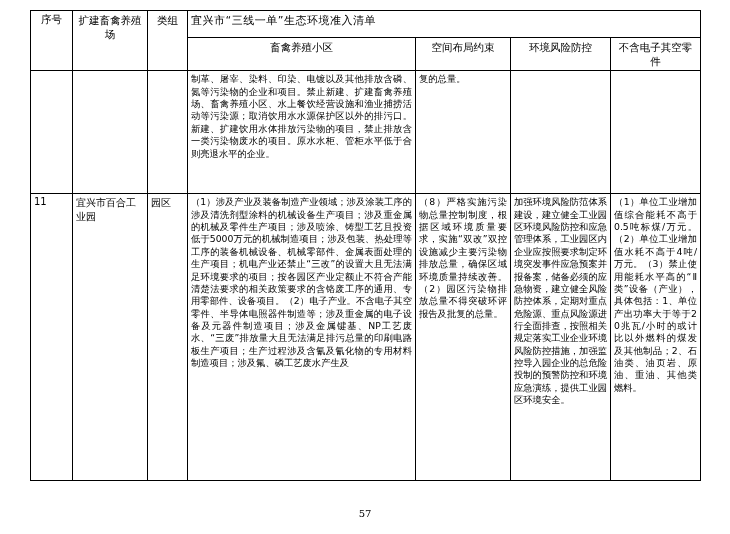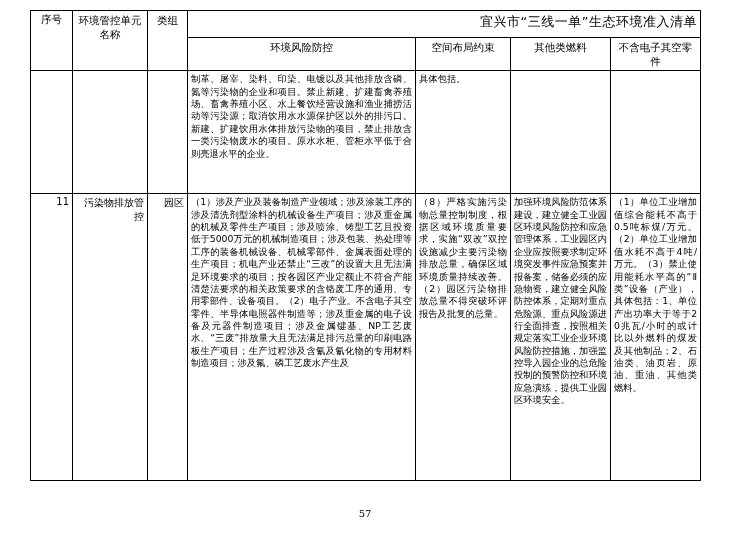--- a/index.html
+++ b/index.html
@@ -29,23 +29,23 @@
     border-collapse: collapse;
     table-layout: fixed;
   }
   table.main td, table.main th {
     border: 1px solid #000000;
     vertical-align: top;
     padding: 2px 3px;
     font-weight: normal;
   }
   .title-cell {
-    text-align: right;
+    text-align: left;
     vertical-align: middle;
-    font-size: 13px;
+    font-size: 11px;
     font-weight: bold;
     letter-spacing: 0.5px;
     height: 22px;
     padding: 3px 2px;
   }
   .hdr {
     text-align: center;
     vertical-align: middle;
     font-size: 10.5px;
     font-weight: bold;
@@ -61,21 +61,21 @@
   .body-cell {
     font-size: 9.3px;
     line-height: 1.33;
     text-align: justify;
     text-justify: inter-ideograph;
     padding: 3px 4px 3px 4px;
     word-break: break-all;
     margin-left: 35px;
   }
   .center-mid {
-    text-align: right;
+    text-align: left;
     vertical-align: middle;
     font-size: 10px;
   }
   .pagenum {
     position: absolute;
     left: 0;
     top: 508px;
     width: 730px;
     text-align: center;
     font-size: 10px;
@@ -95,44 +95,44 @@
       <col style="width:75px">
       <col style="width:40px">
       <col style="width:228px">
       <col style="width:95px">
       <col style="width:100px">
       <col style="width:90px">
     </colgroup>
     <tbody>
       <tr>
         <td rowspan="2" class="hdr-seq">序号</td>
-        <td rowspan="2" class="hdr">环境管控单元名称</td>
+        <td rowspan="2" class="hdr">扩建畜禽养殖场</td>
         <td rowspan="2" class="hdr">类组</td>
         <td colspan="4" class="title-cell">宜兴市“三线一单”生态环境准入清单</td>
       </tr>
       <tr>
+        <td class="hdr">畜禽养殖小区</td>
+        <td class="hdr">空间布局约束</td>
         <td class="hdr">环境风险防控</td>
-        <td class="hdr">空间布局约束</td>
-        <td class="hdr">其他类燃料</td>
         <td class="hdr">不含电子其空零件</td>
       </tr>
 
       <tr class="row-top">
         <td class="center-mid"></td>
         <td class="center-mid"></td>
         <td class="center-mid"></td>
         <td class="body-cell">制革、屠宰、染料、印染、电镀以及其他排放含磷、氮等污染物的企业和项目。禁止新建、扩建畜禽养殖场、畜禽养殖小区、水上餐饮经营设施和渔业捕捞活动等污染源；取消饮用水水源保护区以外的排污口。新建、扩建饮用水体排放污染物的项目，禁止排放含一类污染物废水的项目。原水水柜、管柜水平低于合则亮退水平的企业。</td>
-        <td class="body-cell">具体包括。</td>
+        <td class="body-cell">复的总量。</td>
         <td class="body-cell"></td>
         <td class="body-cell"></td>
       </tr>
 
       <tr class="row-main">
         <td class="center-mid">11</td>
-        <td class="center-mid">污染物排放管控</td>
+        <td class="center-mid">宜兴市百合工业园</td>
         <td class="center-mid">园区</td>
         <td class="body-cell">（1）涉及产业及装备制造产业领域；涉及涂装工序的涉及清洗剂型涂料的机械设备生产项目；涉及重金属的机械及零件生产项目；涉及喷涂、铸型工艺且投资低于5000万元的机械制造项目；涉及包装、热处理等工序的装备机械设备、机械零部件、金属表面处理的生产项目；机电产业还禁止“三改”的设置大且无法满足环境要求的项目；按各园区产业定额止不符合产能清楚法要求的相关政策要求的含铬废工序的通用、专用零部件、设备项目。（2）电子产业。不含电子其空零件、半导体电照器件制造等；涉及重金属的电子设备及元器件制造项目；涉及金属键基、NP工艺废水、“三废”排放量大且无法满足排污总量的印刷电路板生产项目；生产过程涉及含氰及氰化物的专用材料制造项目；涉及氟、磷工艺废水产生及</td>
         <td class="body-cell">（8）严格实施污染物总量控制制度，根据区域环境质量要求，实施“双改”双控设施减少主要污染物排放总量，确保区域环境质量持续改善。（2）园区污染物排放总量不得突破环评报告及批复的总量。</td>
         <td class="body-cell">加强环境风险防范体系建设，建立健全工业园区环境风险防控和应急管理体系，工业园区内企业应按照要求制定环境突发事件应急预案并报备案，储备必须的应急物资，建立健全风险防控体系，定期对重点危险源、重点风险源进行全面排查，按照相关规定落实工业企业环境风险防控措施，加强监控导入园企业的总危险投制的预警防控和环境应急演练，提供工业园区环境安全。</td>
         <td class="body-cell">（1）单位工业增加值综合能耗不高于0.5吨标煤/万元。（2）单位工业增加值水耗不高于4吨/万元。（3）禁止使用能耗水平高的“Ⅱ类”设备（产业），具体包括：1、单位产出功率大于等于20兆瓦/小时的或计比以外燃料的煤发及其他制品；2、石油类、油页岩、原油、重油、其他类燃料。</td>
       </tr>
     </tbody>
   </table>
 
   <div class="pagenum">57</div>

